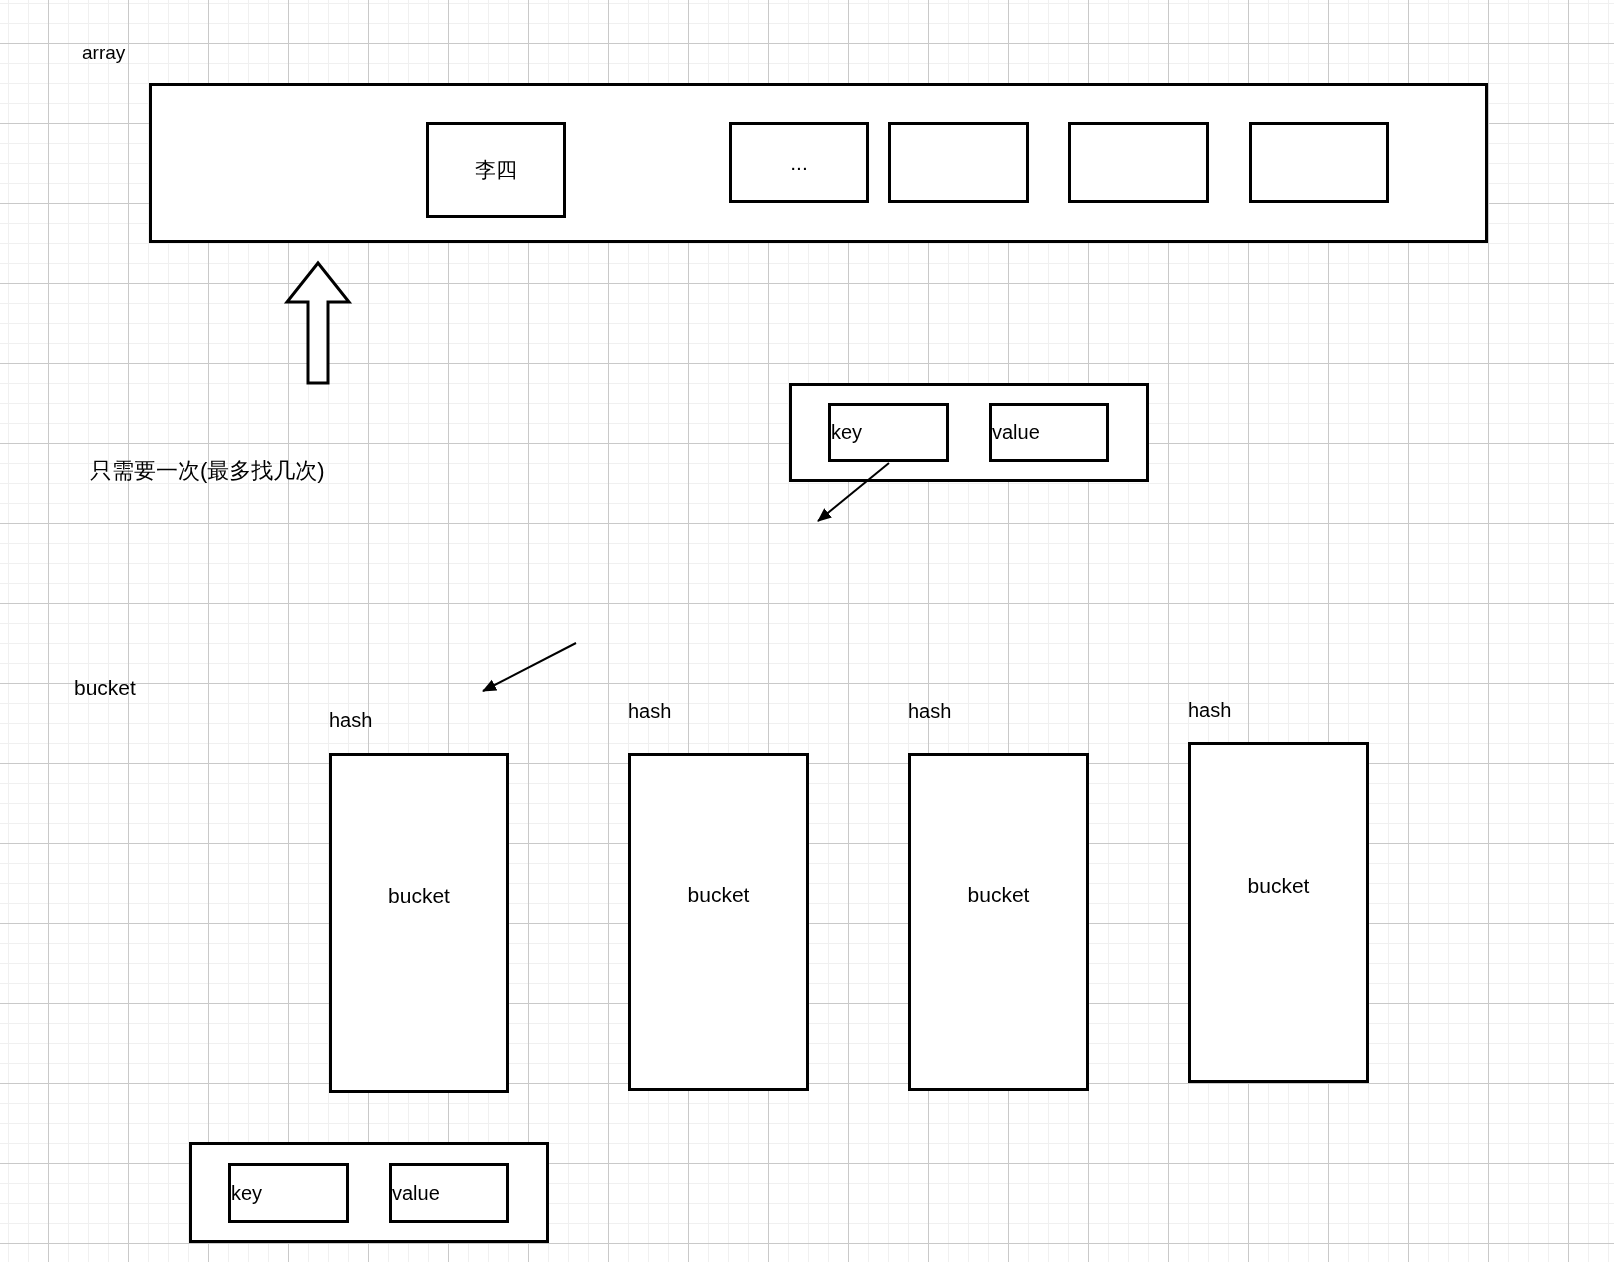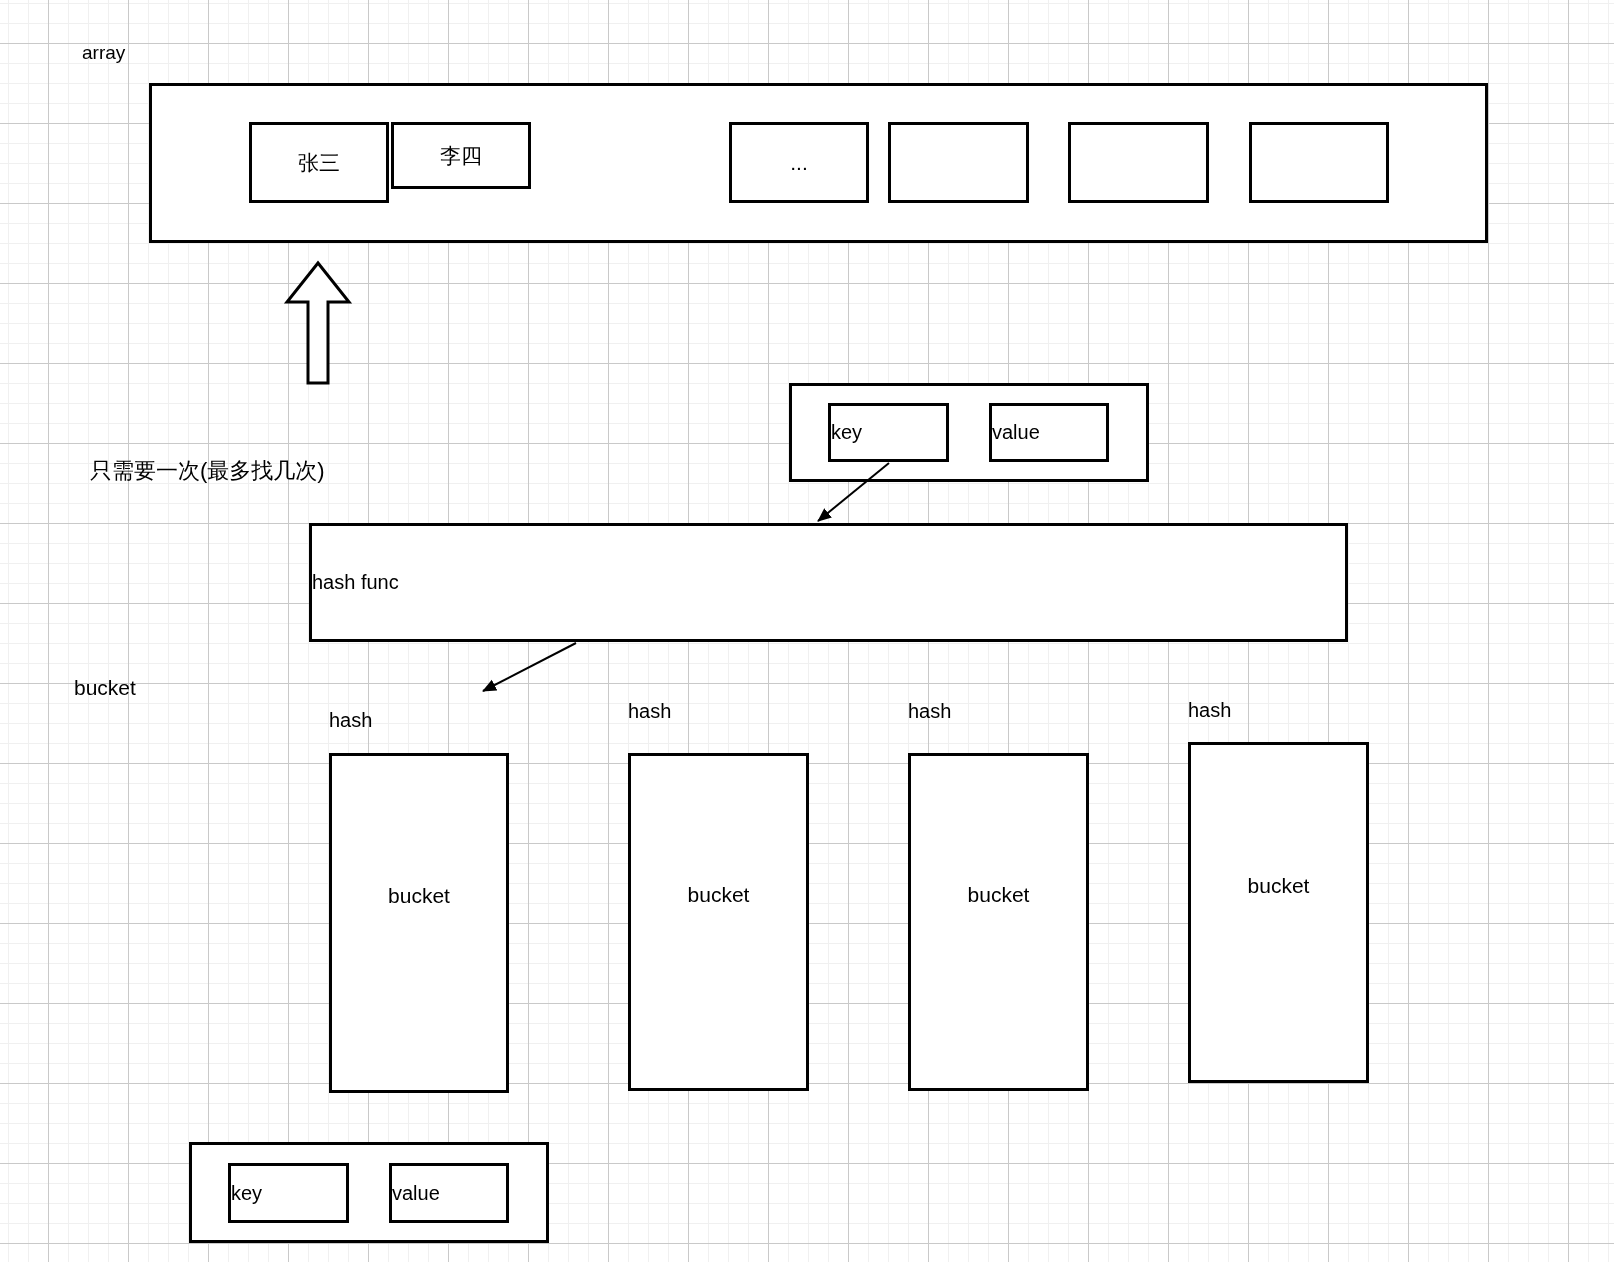--- a/index.html
+++ b/index.html
@@ -28,24 +28,21 @@
   svg.overlay { position:absolute; left:0; top:0; pointer-events:none; }
 </style>
 </head>
 <body>
 
 <div class="canvas">
 
   <div class="txt" style="left:82px; top:34px; font-size:19px;margin-top:8px;">array</div>
 
   <div class="box" style="left:149px; top:83px; width:1339px; height:160px;">
-    <div class="box cell" style="left:97px;  top:36px; width:140px; height:81px;">
-      <span>张三</span>
-    </div>
-    <div class="box cell" style="left:239px; top:36px; width:140px; height:67px;">
+    <div class="box cell" style="left:274px; top:36px; width:140px; height:96px;">
       <span>李四</span>
     </div>
     <div class="box cell" style="left:577px; top:36px; width:140px; height:81px;">
       <span>...</span>
     </div>
     <div class="box cell" style="left:736px; top:36px; width:141px; height:81px;">
       <span></span>
     </div>
     <div class="box cell" style="left:916px; top:36px; width:141px; height:81px;">
       <span></span>
@@ -59,23 +56,20 @@
 
   <div class="box" style="left:789px; top:383px; width:360px; height:99px;">
     <div class="box center-flex" style="left:36px; top:17px; width:121px; height:59px; font-size:20px;">
       <span>key</span>
     </div>
     <div class="box center-flex" style="left:197px; top:17px; width:120px; height:59px; font-size:20px;">
       <span>value</span>
     </div>
   </div>
 
-  <div class="box center-flex" style="left:309px; top:523px; width:1039px; height:119px; font-size:20px;">
-    <span>hash func</span>
-  </div>
 
   <div class="txt" style="left:74px; top:676px; font-size:21px;">bucket</div>
 
   <div class="hash-label" style="left:329px;  top:709px; width:180px;">hash</div>
   <div class="hash-label" style="left:628px;  top:700px; width:181px;">hash</div>
   <div class="hash-label" style="left:908px;  top:700px; width:181px;">hash</div>
   <div class="hash-label" style="left:1188px; top:699px; width:181px;">hash</div>
 
   <div class="box" style="left:329px; top:753px; width:180px; height:340px;">
     <div class="bucket-text">bucket</div>

